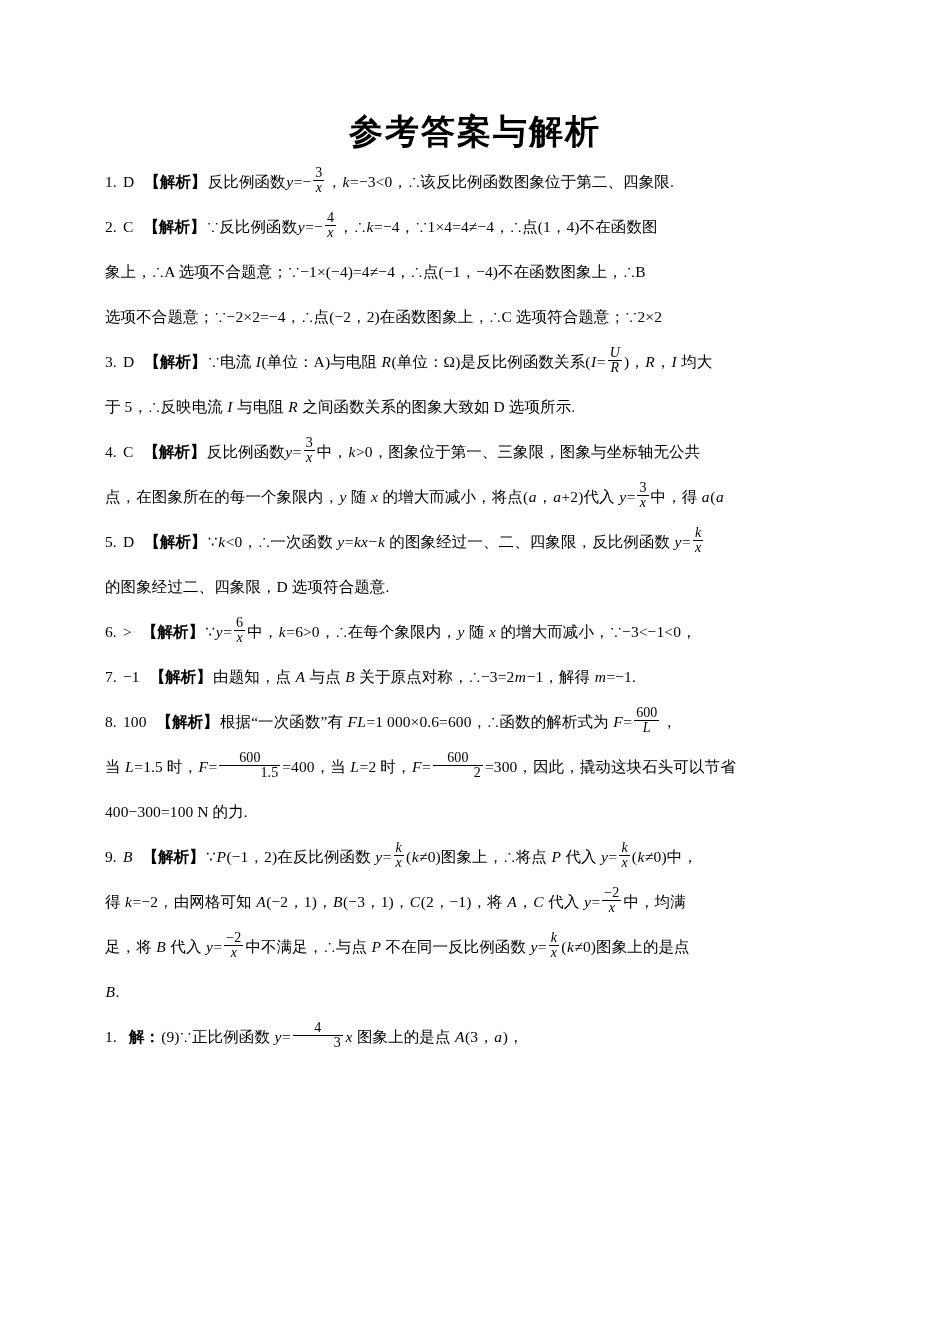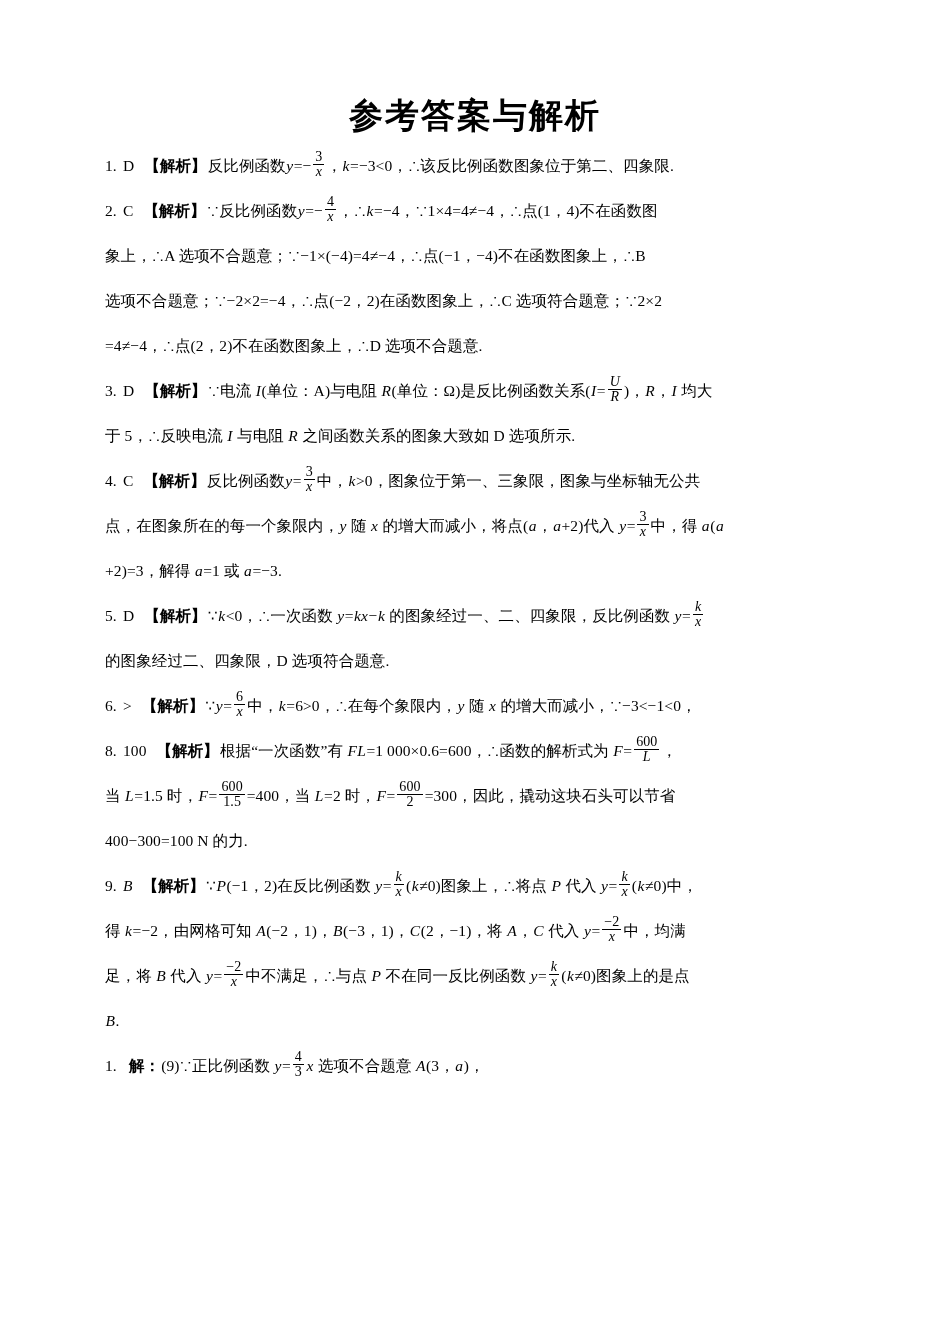--- a/index.html
+++ b/index.html
@@ -24,20 +24,21 @@
     padding: 0 105px;
   }
   .doc-title {
     text-align: center;
     font-size: 34px;
     font-weight: bold;
     letter-spacing: 2px;
     padding-top: 96px;
     padding-bottom: 6px;
     line-height: 1.2;
+    margin-top: 16px;
   }
   .answer-block {
     margin: 0;
     padding: 0;
   }
   .ans-line {
     font-size: 15.5px;
     line-height: 45px;
     height: 45px;
     white-space: nowrap;
@@ -75,67 +76,68 @@
   .frac .nu {
     display: block;
     padding: 0 2px;
     border-bottom: 1px solid #000;
   }
   .frac .de {
     display: block;
     padding: 0 2px;
     font-style: italic;
   }
-  .frac .de.up { font-style: normal; }
+  .frac .de.up { font-style: normal; margin-left: 39px; }
   .frac .nu.it { font-style: italic; }
   .sub {
     font-size: 10px;
     vertical-align: sub;
     font-style: italic;
   }
 </style>
 </head>
 <body>
 
 <div class="page">
   <div class="doc-title">参考答案与解析</div>
   <div id="answers-root">
       <div class="answer-block">
         <div class="ans-line"><span class="num">1.</span><span class="ansval"> D</span><span class="lbl">【解析】</span><span>反比例函数</span><span class="var">y</span><span>=−</span><span class="frac"><span class="nu">3</span><span class="de">x</span></span><span>，</span><span class="var">k</span><span>=−3&lt;0，∴该反比例函数图象位于第二、四象限.</span></div>
       </div>
       <div class="answer-block">
         <div class="ans-line"><span class="num">2.</span><span class="ansval"> C</span><span class="lbl">【解析】</span><span>∵反比例函数</span><span class="var">y</span><span>=−</span><span class="frac"><span class="nu">4</span><span class="de">x</span></span><span>，∴</span><span class="var">k</span><span>=−4，∵1×4=4≠−4，∴点(1，4)不在函数图</span></div>
         <div class="ans-line"><span>象上，∴A 选项不合题意；∵−1×(−4)=4≠−4，∴点(−1，−4)不在函数图象上，∴B</span></div>
         <div class="ans-line"><span>选项不合题意；∵−2×2=−4，∴点(−2，2)在函数图象上，∴C 选项符合题意；∵2×2</span></div>
-        <div class="ans-line"><span>=4≠−4，∴点(2，2)不在函数图象上，∴D 选项不合题意.</span></div>
       </div>
       <div class="answer-block">
         <div class="ans-line"><span class="num">3.</span><span class="ansval"> D</span><span class="lbl">【解析】</span><span>∵电流 </span><span class="var">I</span><span>(单位：A)与电阻 </span><span class="var">R</span><span>(单位：Ω)是反比例函数关系(</span><span class="var">I</span><span>=</span><span class="frac"><span class="nu it">U</span><span class="de">R</span></span><span>)，</span><span class="var">R</span><span>，</span><span class="var">I</span><span> 均大</span></div>
         <div class="ans-line"><span>于 5，∴反映电流 </span><span class="var">I</span><span> 与电阻 </span><span class="var">R</span><span> 之间函数关系的图象大致如 D 选项所示.</span></div>
       </div>
       <div class="answer-block">
         <div class="ans-line"><span class="num">4.</span><span class="ansval"> C</span><span class="lbl">【解析】</span><span>反比例函数</span><span class="var">y</span><span>=</span><span class="frac"><span class="nu">3</span><span class="de">x</span></span><span>中，</span><span class="var">k</span><span>&gt;0，图象位于第一、三象限，图象与坐标轴无公共</span></div>
         <div class="ans-line"><span>点，在图象所在的每一个象限内，</span><span class="var">y</span><span> 随 </span><span class="var">x</span><span> 的增大而减小，将点(</span><span class="var">a</span><span>，</span><span class="var">a</span><span>+2)代入 </span><span class="var">y</span><span>=</span><span class="frac"><span class="nu">3</span><span class="de">x</span></span><span>中，得 </span><span class="var">a</span><span>(</span><span class="var">a</span></div>
-        <div class="ans-line"><span>+2)=3，解得 </span><span class="var">a</span><span>=1 或 </span><span class="var">a</span><span>=−3.</span></div>
       </div>
       <div class="answer-block">
         <div class="ans-line"><span class="num">5.</span><span class="ansval"> D</span><span class="lbl">【解析】</span><span>∵</span><span class="var">k</span><span>&lt;0，∴一次函数 </span><span class="var">y</span><span>=</span><span class="var">kx</span><span>−</span><span class="var">k</span><span> 的图象经过一、二、四象限，反比例函数 </span><span class="var">y</span><span>=</span><span class="frac"><span class="nu it">k</span><span class="de">x</span></span></div>
         <div class="ans-line"><span>的图象经过二、四象限，D 选项符合题意.</span></div>
       </div>
       <div class="answer-block">
         <div class="ans-line"><span class="num">6.</span><span class="ansval"> &gt;</span><span class="lbl">【解析】</span><span>∵</span><span class="var">y</span><span>=</span><span class="frac"><span class="nu">6</span><span class="de">x</span></span><span>中，</span><span class="var">k</span><span>=6&gt;0，∴在每个象限内，</span><span class="var">y</span><span> 随 </span><span class="var">x</span><span> 的增大而减小，∵−3&lt;−1&lt;0，</span></div>
+      </div>
+      <div class="answer-block">
+        <div class="ans-line"><span class="num">7.</span><span class="ansval"> −1</span><span class="lbl">【解析】</span><span>由题知，点 </span><span class="var">A</span><span> 与点 </span><span class="var">B</span><span> 关于原点对称，∴−3=2</span><span class="var">m</span><span>−1，解得 </span><span class="var">m</span><span>=−1.</span></div>
       </div>
       <div class="answer-block">
         <div class="ans-line"><span class="num">8.</span><span class="ansval"> 100</span><span class="lbl">【解析】</span><span>根据“一次函数”有 </span><span class="var">FL</span><span>=1 000×0.6=600，∴函数的解析式为 </span><span class="var">F</span><span>=</span><span class="frac"><span class="nu">600</span><span class="de">L</span></span><span>，</span></div>
         <div class="ans-line"><span>当 </span><span class="var">L</span><span>=1.5 时，</span><span class="var">F</span><span>=</span><span class="frac"><span class="nu">600</span><span class="de up">1.5</span></span><span>=400，当 </span><span class="var">L</span><span>=2 时，</span><span class="var">F</span><span>=</span><span class="frac"><span class="nu">600</span><span class="de up">2</span></span><span>=300，因此，撬动这块石头可以节省</span></div>
         <div class="ans-line"><span>400−300=100 N 的力.</span></div>
       </div>
       <div class="answer-block">
         <div class="ans-line"><span class="num">9.</span><span class="ansval ital"> B</span><span class="lbl">【解析】</span><span>∵</span><span class="var">P</span><span>(−1，2)在反比例函数 </span><span class="var">y</span><span>=</span><span class="frac"><span class="nu it">k</span><span class="de">x</span></span><span>(</span><span class="var">k</span><span>≠0)图象上，∴将点 </span><span class="var">P</span><span> 代入 </span><span class="var">y</span><span>=</span><span class="frac"><span class="nu it">k</span><span class="de">x</span></span><span>(</span><span class="var">k</span><span>≠0)中，</span></div>
         <div class="ans-line"><span>得 </span><span class="var">k</span><span>=−2，由网格可知 </span><span class="var">A</span><span>(−2，1)，</span><span class="var">B</span><span>(−3，1)，</span><span class="var">C</span><span>(2，−1)，将 </span><span class="var">A</span><span>，</span><span class="var">C</span><span> 代入 </span><span class="var">y</span><span>=</span><span class="frac"><span class="nu">−2</span><span class="de">x</span></span><span>中，均满</span></div>
         <div class="ans-line"><span>足，将 </span><span class="var">B</span><span> 代入 </span><span class="var">y</span><span>=</span><span class="frac"><span class="nu">−2</span><span class="de">x</span></span><span>中不满足，∴与点 </span><span class="var">P</span><span> 不在同一反比例函数 </span><span class="var">y</span><span>=</span><span class="frac"><span class="nu it">k</span><span class="de">x</span></span><span>(</span><span class="var">k</span><span>≠0)图象上的是点</span></div>
         <div class="ans-line"><span class="var">B</span><span>.</span></div>
       </div>
       <div class="answer-block">
-        <div class="ans-line"><span class="num">1.</span><span class="lbl">解：</span><span>(9)∵正比例函数 </span><span class="var">y</span><span>=</span><span class="frac"><span class="nu">4</span><span class="de up">3</span></span><span class="var">x</span><span> 选项不合题意 </span><span class="var">A</span><span>(3，</span><span class="var">a</span><span>)，</span></div>
+        <div class="ans-line"><span class="num">1.</span><span class="lbl">解：</span><span>(9)∵正比例函数 </span><span class="var">y</span><span>=</span><span class="frac"><span class="nu">4</span><span class="de up">3</span></span><span class="var">x</span><span> 图象上的是点 </span><span class="var">A</span><span>(3，</span><span class="var">a</span><span>)，</span></div>
       </div>
     </div>
 </div>
 
 </body></html>

